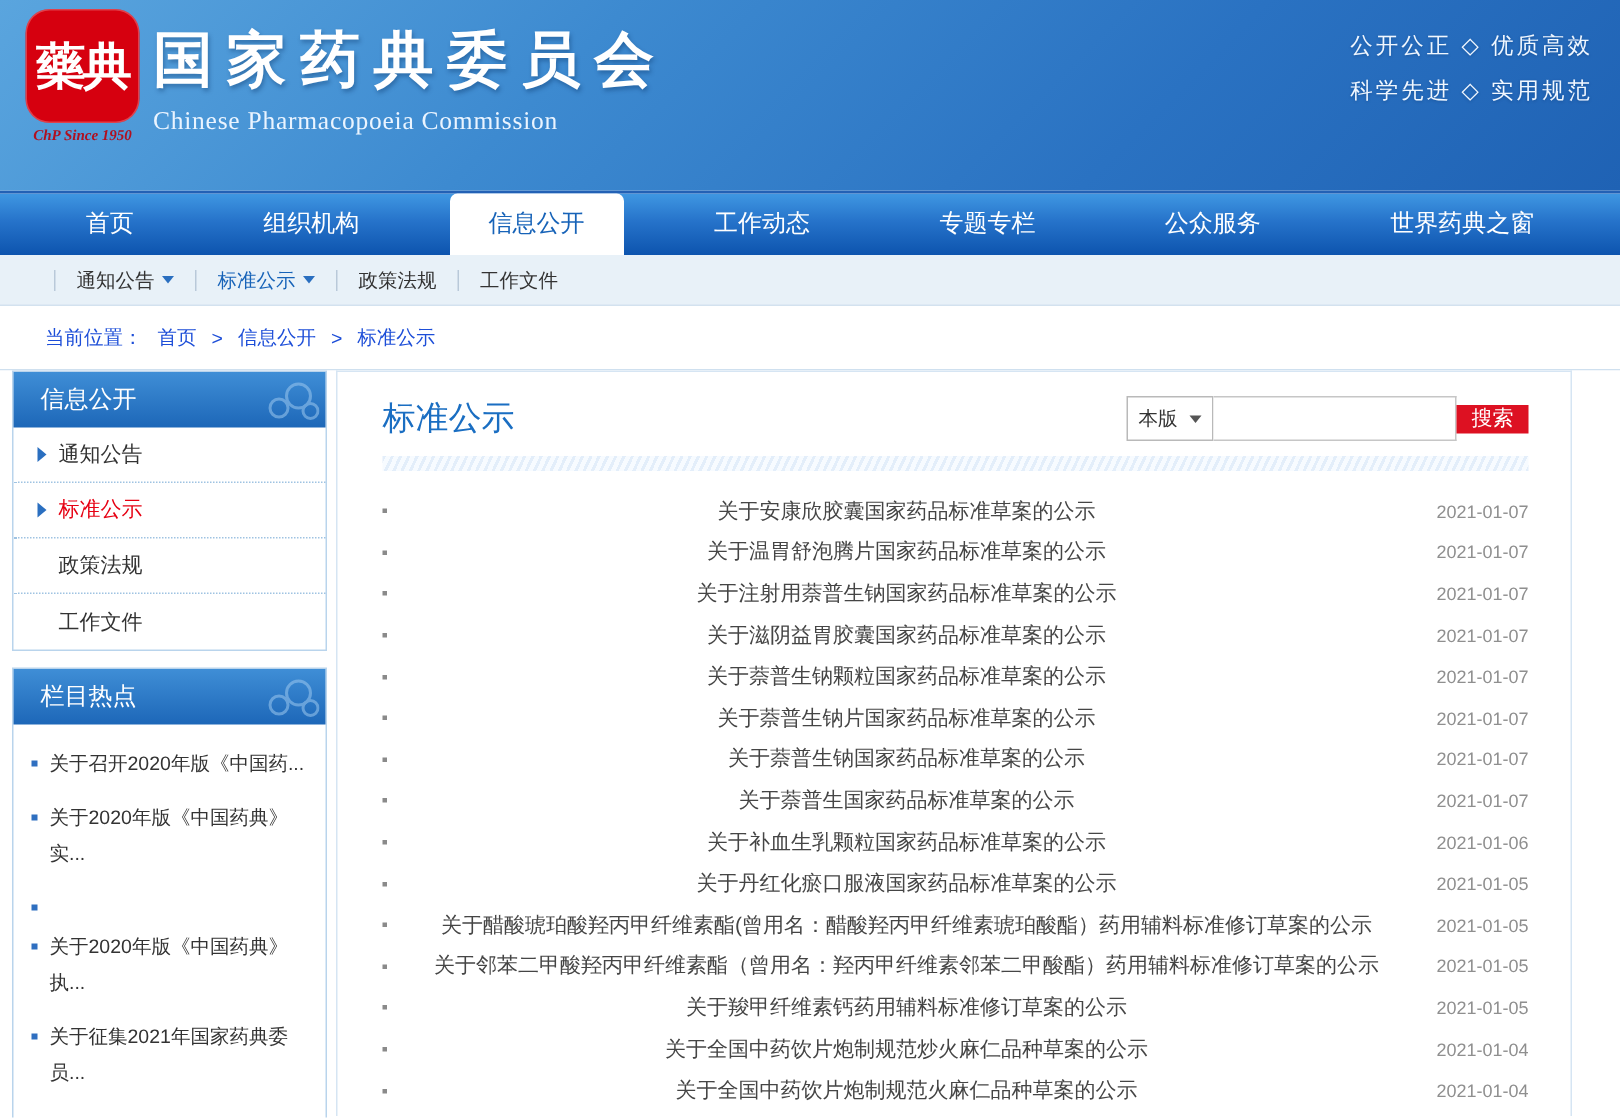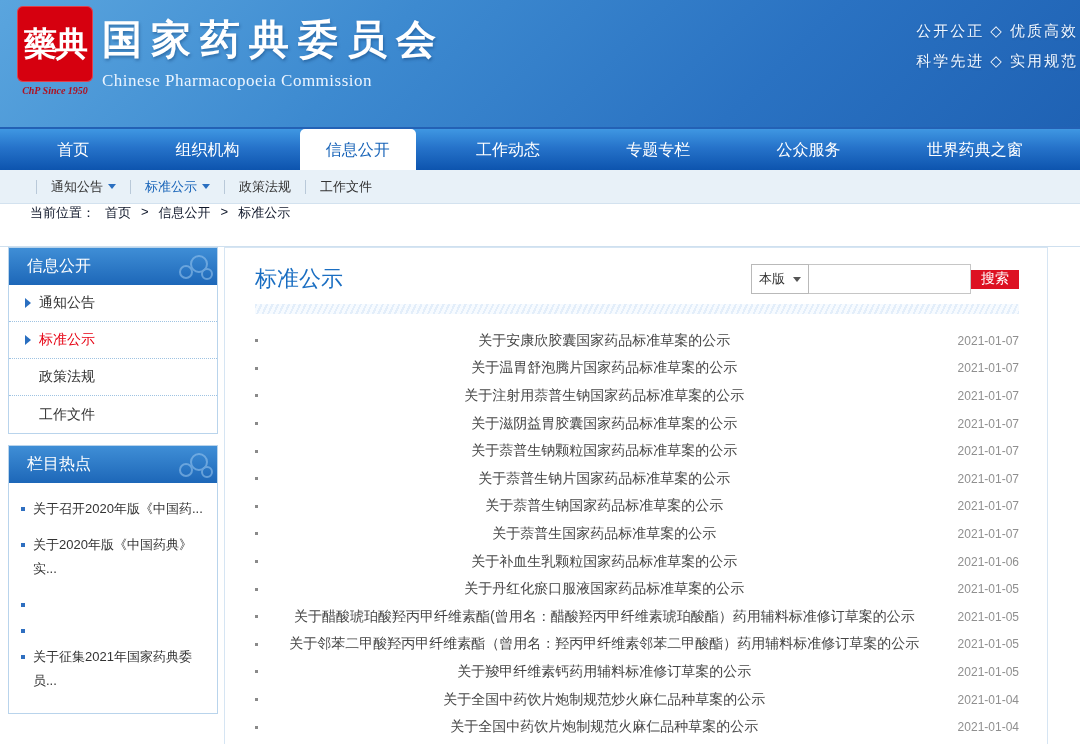--- a/index.html
+++ b/index.html
@@ -3,54 +3,54 @@
 <meta charset="utf-8">
 <style>
   * { margin:0; padding:0; box-sizing:border-box; }
   html,body { width:1080px; height:745px; overflow:hidden; background:#fff;
     font-family:"Liberation Sans","DejaVu Sans",sans-serif; }
 
   
   .site-header { position:relative; height:127px;
     background:linear-gradient(135deg,#5aa5de 0%,#3d8ad0 35%,#2a72c2 70%,#1f62b4 100%); }
   .logo-wrap { position:absolute; left:10px; top:6px; width:90px; text-align:center; }
-  .seal { width:76px; height:76px; margin:0 auto; background:#d6000f; border-radius:6px;
+  .seal { width:76px; height:76px; margin:0 auto; background:#d6000f; border-radius:16px;
     color:#fff; font-size:33px; font-weight:bold; letter-spacing:-2px;
     display:flex; align-items:center; justify-content:center;
     font-family:"DejaVu Serif","Liberation Serif",serif; box-shadow:0 0 0 1px rgba(255,255,255,.25) inset; }
   .seal-caption { margin-top:3px; font-size:10px; font-style:italic; font-weight:bold; color:#b01020;
     font-family:"Liberation Serif","DejaVu Serif",serif; white-space:nowrap; }
   .title-wrap { position:absolute; left:102px; top:12px; color:#fff; }
   .site-title { font-size:40px; font-weight:bold; letter-spacing:9px;
     text-shadow:1px 2px 3px rgba(0,40,90,.35); }
   .site-subtitle { font-size:17px; letter-spacing:.5px; margin-top:4px; color:#eaf4ff;
     font-family:"Liberation Serif","DejaVu Serif",serif; }
-  .slogans { position:absolute; right:2px; top:16px; text-align:right; color:#f0f7ff;
+  .slogans { position:absolute; right:18px; top:16px; text-align:right; color:#f0f7ff;
     font-size:15px; line-height:30px; letter-spacing:2px; text-shadow:0 1px 2px rgba(0,40,90,.3); }
 
   
   .main-nav { height:43px; border-top:2px solid #2361b5;
     background:linear-gradient(180deg,#3f97e2 0%,#2673ca 45%,#0d54ae 100%);
     display:flex; justify-content:space-around; align-items:stretch; padding:0 14px; }
   .nav-item { color:#fff; font-size:16px; line-height:41px; padding:0 26px; cursor:pointer;
     white-space:nowrap; }
   .nav-item.active { background:#fff; color:#1763b8; border-radius:5px 5px 0 0; }
 
   
   .sub-nav { height:34px; background:#e8f1f8; border-bottom:1px solid #d3e2ef;
     display:flex; align-items:center; padding-left:22px; font-size:13px; }
   .subnav-sep { width:1px; height:14px; background:#b9c9d9; margin:0 14px; }
   .subnav-item { color:#333; cursor:pointer; display:flex; align-items:center; gap:5px; }
   .subnav-item.active { color:#1763b8; }
   .caret-down { width:0; height:0; border-left:4px solid transparent; border-right:4px solid transparent;
     border-top:5px solid #2a6fc0; display:inline-block; }
 
   
-  .breadcrumb { height:43px; display:flex; align-items:flex-start; padding-left:30px;
-    font-size:13px; color:#0f172a; border-bottom:1px solid #cfe0ef; background:#fff; }
+  .breadcrumb { height:43px; display:flex; align-items:center; padding-left:30px;
+    font-size:13px; color:#1d4ed8; border-bottom:1px solid #cfe0ef; background:#fff; }
   .breadcrumb span { margin-right:10px; }
   .crumb-link { cursor:pointer; }
 
   
   .content { display:flex; align-items:flex-start; padding:0 32px 0 8px; background:#fff; }
   .sidebar { width:210px; flex:none; }
   .side-box { border:1px solid #b9d4ec; background:#fff; margin-bottom:11px; }
   .side-box-header { height:37px; color:#fff; font-size:16px; display:flex; align-items:center;
     padding-left:18px; position:relative; overflow:hidden;
     background:linear-gradient(180deg,#3f8ed6,#1d67b8); }
@@ -199,20 +199,21 @@
         </div>
         <div class="hot-item">
           <span class="sq-bullet"></span>
           <span>关于2020年版《中国药典》实...</span>
         </div>
         <div class="hot-item">
           <span class="sq-bullet"></span>
         </div>
         <div class="hot-item">
           <span class="sq-bullet"></span>
+          <span>关于2020年版《中国药典》执...</span>
         </div>
         <div class="hot-item">
           <span class="sq-bullet"></span>
           <span>关于征集2021年国家药典委员...</span>
         </div>
       </div>
     </div>
   </div>
 
   <div class="main-panel">

